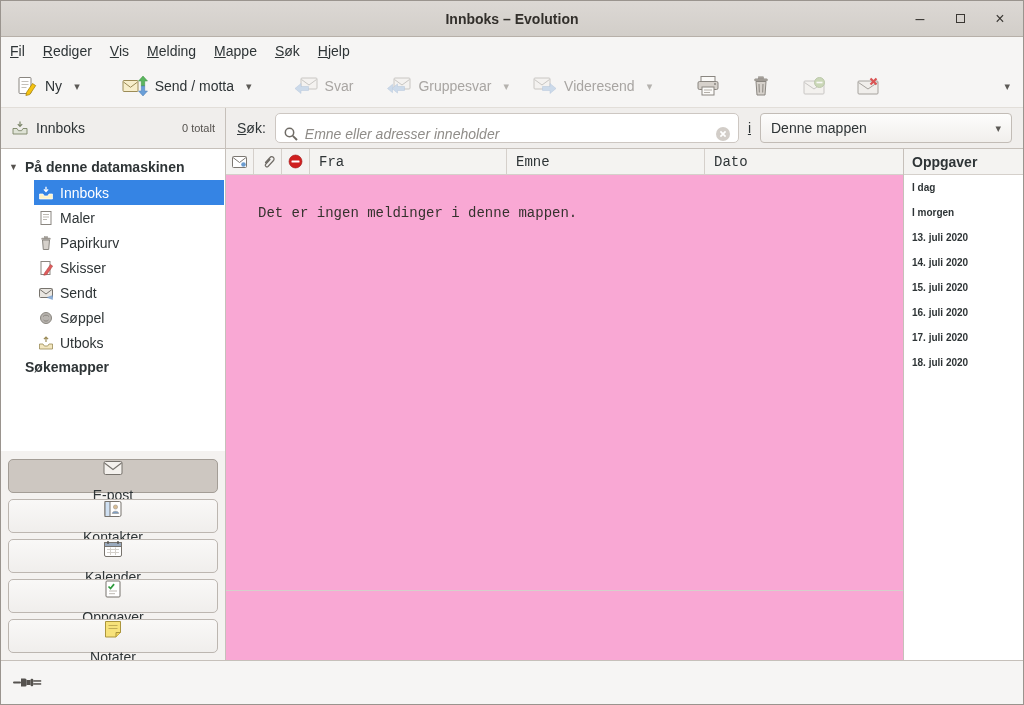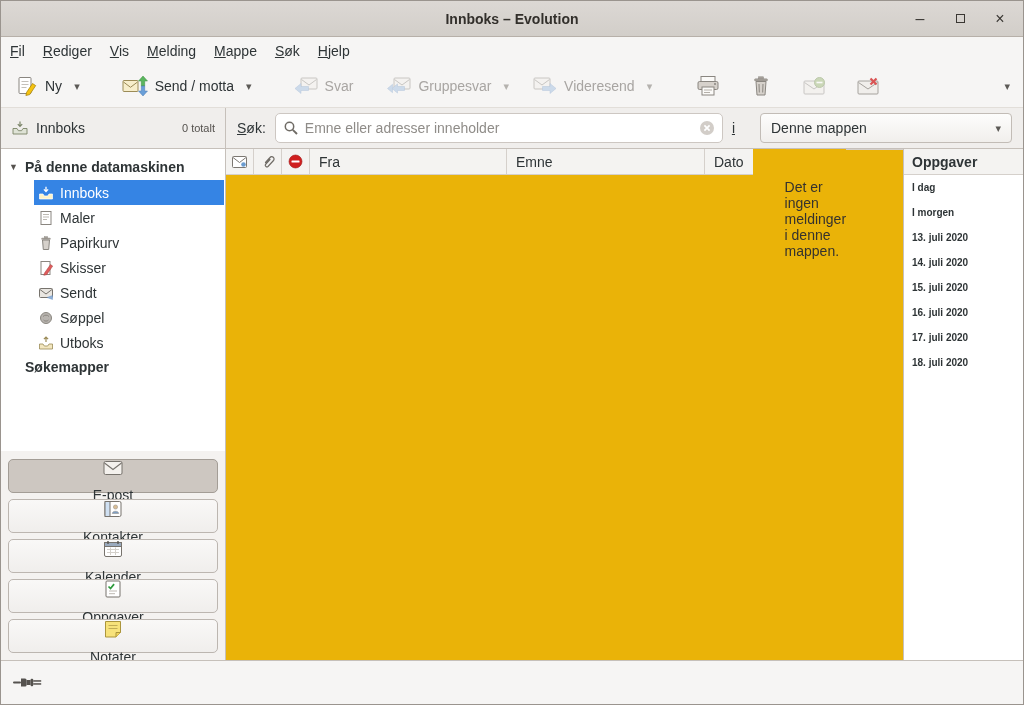--- a/index.html
+++ b/index.html
@@ -34,45 +34,45 @@
   .icon svg { display:block; }
   .tb-iconbtn { padding:6px 9px; border-radius:4px; display:flex; align-items:center; }
 
   
   .searchbar { height:42px; flex:0 0 42px; display:flex; align-items:stretch; background:#f0eeec; border-top:1px solid #e2ded9; border-bottom:1px solid #c6c0ba; }
   .folder-info { width:225px; flex:0 0 225px; display:flex; align-items:center; gap:7px; padding:0 10px; border-right:1px solid #c6c0ba; }
   .folder-count { margin-left:auto; font-size:11px; color:#55524e; }
   .search-area { flex:1; display:flex; align-items:center; gap:9px; padding:0 11px; }
   .search-label { display:inline-block; }
   .search-label::first-letter { text-decoration:underline; }
-  .search-entry { flex:1; height:30px; background:#fff; border:1px solid #cdc7c2; border-radius:5px; display:flex; align-items:center; gap:6px; padding:0 7px; }
+  .search-entry { flex:1; height:30px; background:#fff; border:1px solid #cdc7c2; border-radius:5px; display:flex; align-items:flex-end; gap:6px; padding:0 7px;font-style:italic; }
   .search-entry input { flex:1; border:none; outline:none; background:transparent; font:inherit; color:#2e3436; }
   .search-entry input::placeholder { color:#8f8c88; }
   .scope-label { text-decoration:underline; }
-  .combo { width:252px; flex:0 0 252px; height:30px; border:1px solid #c2bcb6; border-radius:4px; background:linear-gradient(#fdfdfc,#f1efec); display:flex; align-items:center; padding:0 10px;margin-left:16px; }
+  .combo { width:252px; flex:0 0 252px; height:30px; border:1px solid #c2bcb6; border-radius:4px; background:linear-gradient(#fdfdfc,#f1efec); display:flex; align-items:center; padding:0 10px; }
   .combo-arrow { margin-left:auto; font-size:11px; color:#5c5a56; }
 
   
   .content { flex:1; display:flex; min-height:0; }
 
   
   .sidebar { width:225px; flex:0 0 225px; display:flex; flex-direction:column; background:#fff; border-right:1px solid #c6c0ba; }
   .tree { flex:1; padding-top:5px; overflow:hidden; }
   .tree-root { display:flex; align-items:center; gap:6px; padding:4px 8px; font-weight:bold; height:26px; }
   .expander { font-size:9px; color:#55524e; width:10px; }
   .tree-item { display:flex; align-items:center; gap:6px; height:25px; margin-left:33px; padding:0 4px; margin-right:1px; }
   .tree-item.selected { background:#3584e4; color:#fff; }
   .tree-group { display:flex; align-items:flex-start; gap:6px; padding:4px 8px 4px 24px; font-weight:bold; height:26px; }
 
   .switcher { flex:0 0 auto; padding:8px 7px 7px; display:flex; flex-direction:column; gap:6px; background:#f4f2f0; }
   .sw-btn { height:34px; border:1px solid #bcb6b0; border-radius:5px; background:linear-gradient(#f9f8f7,#f0eeec); display:flex; align-items:center; gap:11px; padding:0 10px;flex-direction:column; }
   .sw-btn.active { background:#cdc7c1; border-color:#a39d96; }
 
   
-  .main { flex:1; display:flex; flex-direction:row; background:#eab308; min-width:0; }
+  .main { flex:1; display:flex; flex-direction:column; background:#f9a8d4; min-width:0;font-family:Liberation Mono, monospace; }
   .list-header { height:26px; flex:0 0 26px; display:flex; background:#f4f3f1; border-bottom:1px solid #d5d0cb; }
   .col { border-right:1px solid #d5d0cb; display:flex; align-items:center; padding:0 9px; overflow:hidden; }
   .col-icon { width:28px; flex:0 0 28px; justify-content:center; padding:0; }
   .col-fra { width:197px; flex:0 0 197px; }
   .col-emne { width:198px; flex:0 0 198px; }
   .col-dato { flex:1; border-right:none; }
   .list-body { flex:1; }
   .empty-msg { padding:30px 0 0 32px; color:#35322e; }
   .preview { height:70px; flex:0 0 70px; border-top:1px solid #d5d0cb; }
 

